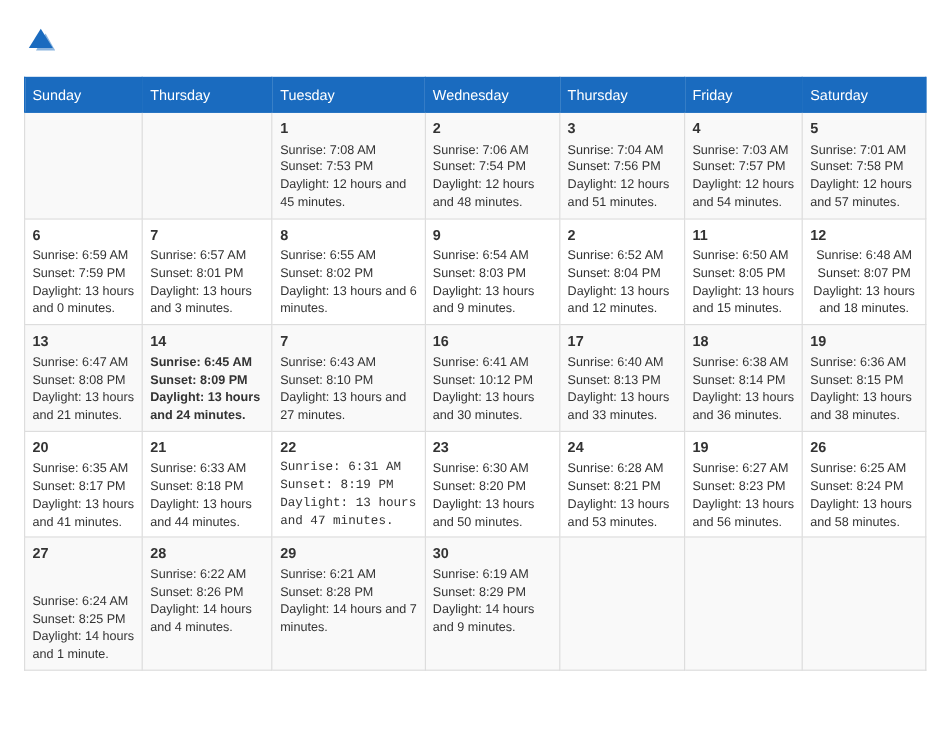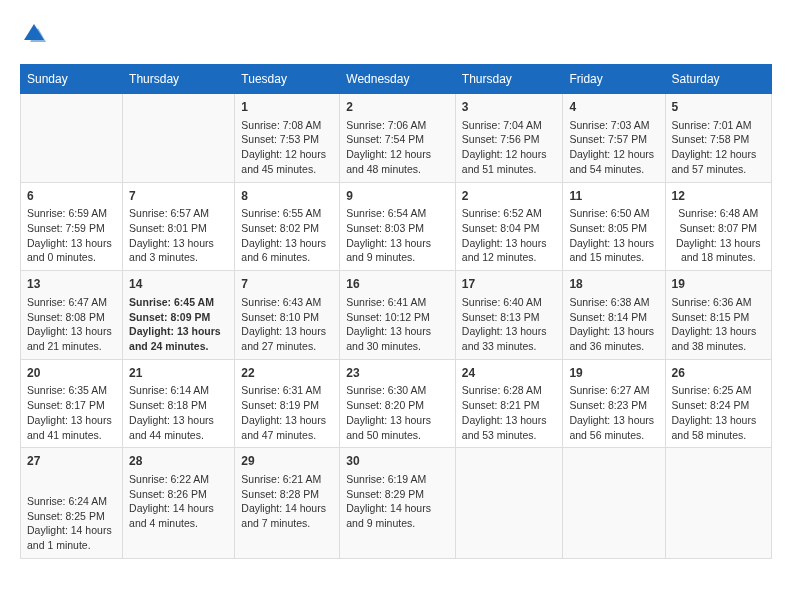--- a/index.html
+++ b/index.html
@@ -245,27 +245,27 @@
       </tr>
       <tr>
         <td>
           <span class="day-num">20</span>
           <div class="cell-content" style="white-space: pre-line;">Sunrise: 6:35 AM
 Sunset: 8:17 PM
 Daylight: 13 hours and 41 minutes.</div>
         </td>
         <td>
           <span class="day-num">21</span>
-          <div class="cell-content" style="white-space: pre-line;">Sunrise: 6:14 AM
+          <div class="cell-content" style="white-space: pre-line;">Sunrise: 6:33 AM
 Sunset: 8:18 PM
 Daylight: 13 hours and 44 minutes.</div>
         </td>
         <td>
           <span class="day-num">22</span>
-          <div class="cell-content" style="white-space: pre-line;">Sunrise: 6:31 AM
+          <div class="cell-content" style="white-space: pre-line; font-family: Liberation Mono, monospace;">Sunrise: 6:31 AM
 Sunset: 8:19 PM
 Daylight: 13 hours and 47 minutes.</div>
         </td>
         <td>
           <span class="day-num">23</span>
           <div class="cell-content" style="white-space: pre-line;">Sunrise: 6:30 AM
 Sunset: 8:20 PM
 Daylight: 13 hours and 50 minutes.</div>
         </td>
         <td>

